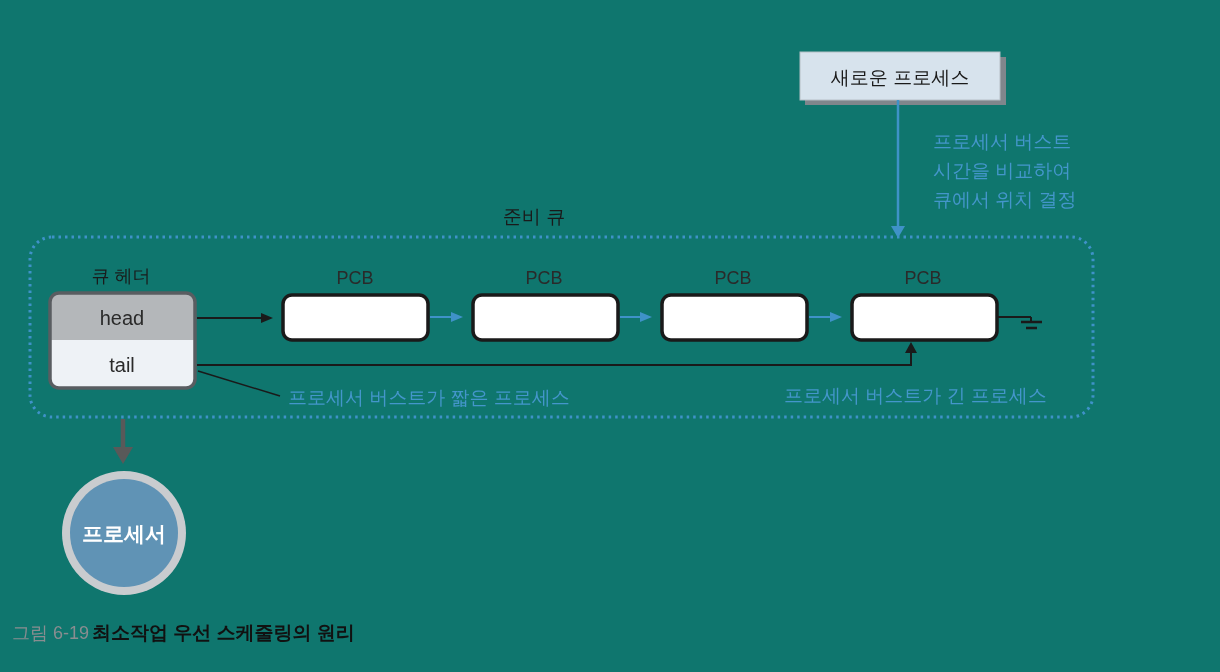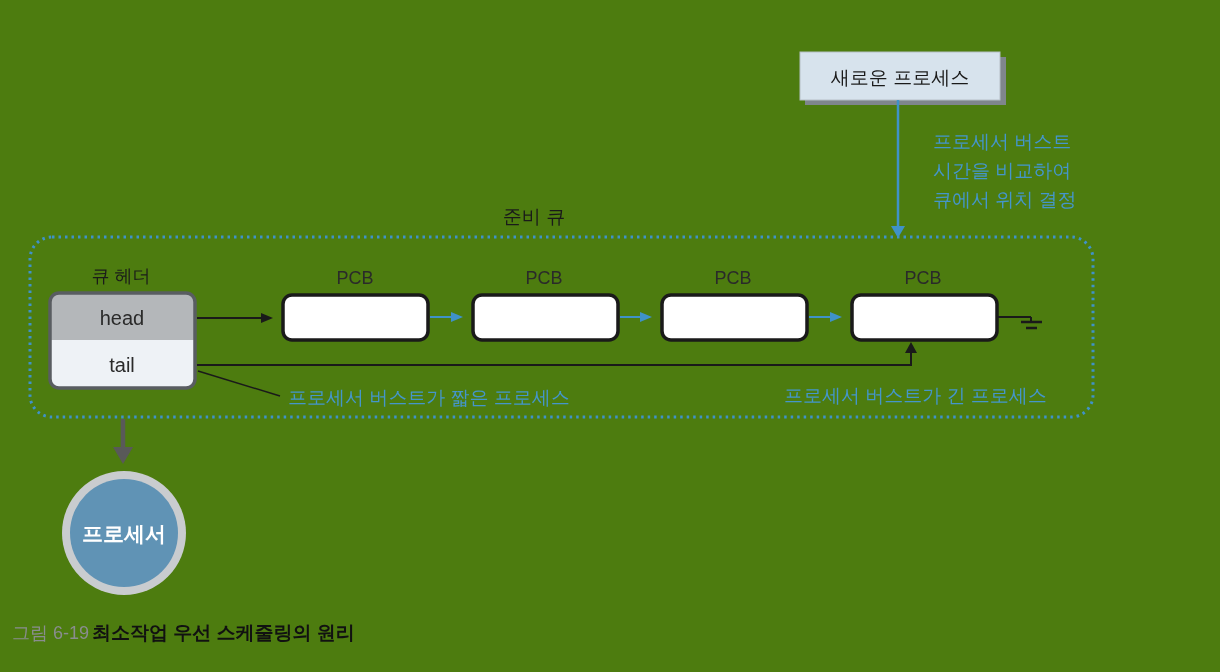--- a/index.html
+++ b/index.html
@@ -4,21 +4,21 @@
 <style>
   html, body {
     margin: 0;
     padding: 0;
     background: #ffffff;
   }
   .stage {
     position: relative;
     width: 1220px;
     height: 672px;
-    background: #4d7c0f;
+    background: #0f766e;
     font-family: "Liberation Sans", sans-serif;
     overflow: hidden;
   }
   svg text {
     font-family: "Liberation Sans", sans-serif;
   }
 </style>
 </head>
 <body>
 

